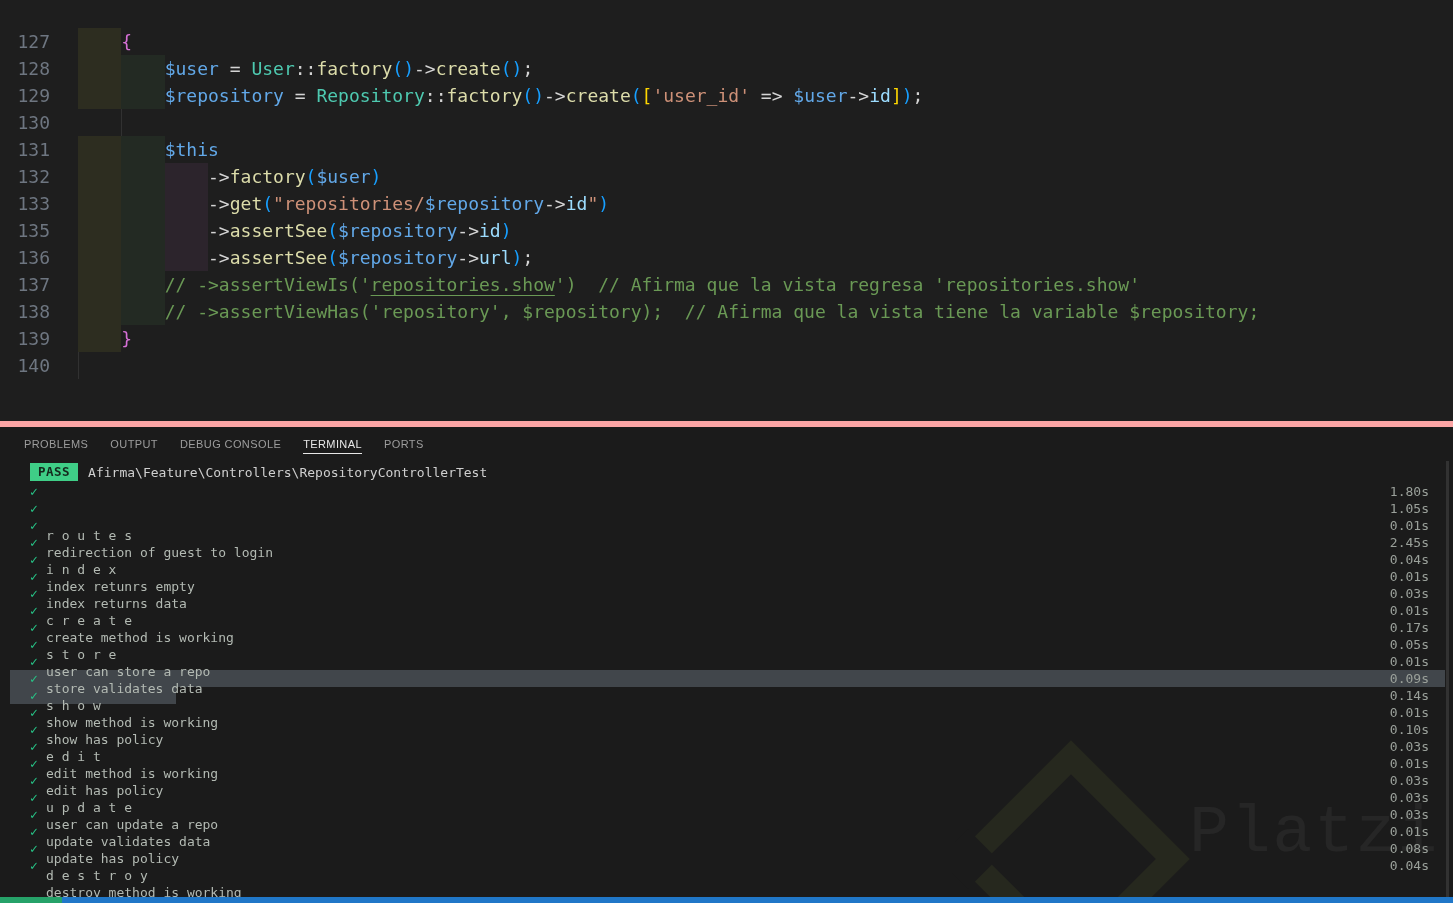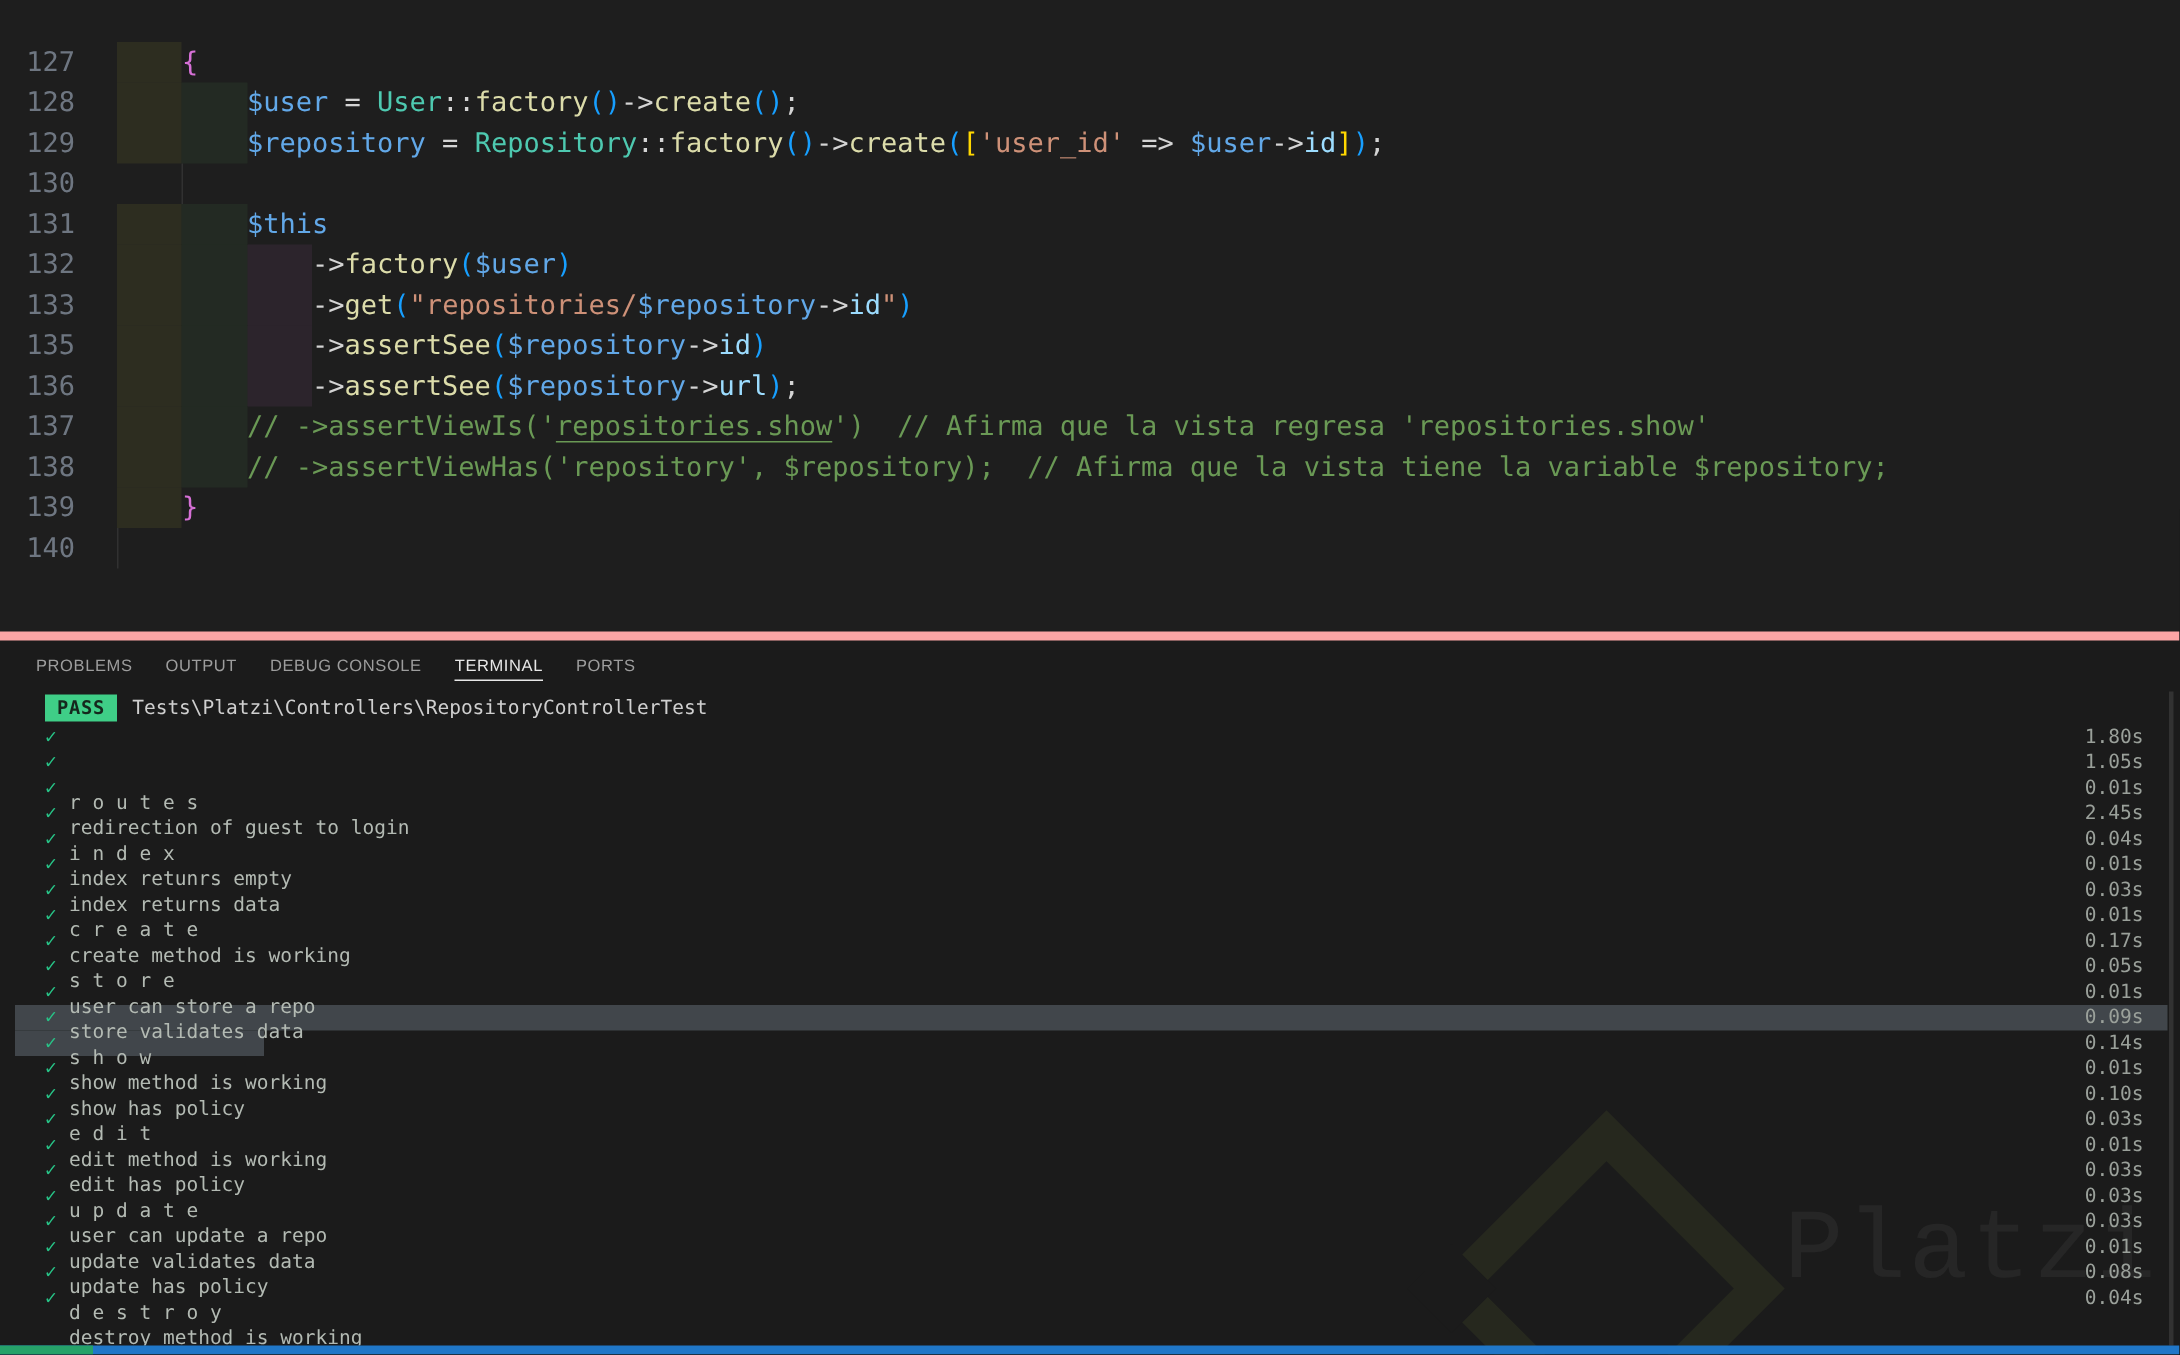--- a/index.html
+++ b/index.html
@@ -100,21 +100,21 @@
         <span class="tab">PROBLEMS</span>
         <span class="tab">OUTPUT</span>
         <span class="tab">DEBUG CONSOLE</span>
         <span class="tab active">TERMINAL</span>
         <span class="tab">PORTS</span>
       </div>
 
     <div class="term">
       <div class="pass-row">
         <span class="pass-badge">PASS</span>
-        <span class="suite">Tests\Platzi\Controllers\RepositoryControllerTest</span>
+        <span class="suite">Afirma\Feature\Controllers\RepositoryControllerTest</span>
       </div>
       <div id="rows">
           <div class="trow"><span class="chk">✓</span><span class="tname">r o u t e s</span><span class="ttime">1.80s</span></div>
           <div class="trow"><span class="chk">✓</span><span class="tname">redirection of guest to login</span><span class="ttime">1.05s</span></div>
           <div class="trow"><span class="chk">✓</span><span class="tname">i n d e x</span><span class="ttime">0.01s</span></div>
           <div class="trow"><span class="chk">✓</span><span class="tname">index retunrs empty</span><span class="ttime">2.45s</span></div>
           <div class="trow"><span class="chk">✓</span><span class="tname">index returns data</span><span class="ttime">0.04s</span></div>
           <div class="trow"><span class="chk">✓</span><span class="tname">c r e a t e</span><span class="ttime">0.01s</span></div>
           <div class="trow"><span class="chk">✓</span><span class="tname">create method is working</span><span class="ttime">0.03s</span></div>
           <div class="trow"><span class="chk">✓</span><span class="tname">s t o r e</span><span class="ttime">0.01s</span></div>

